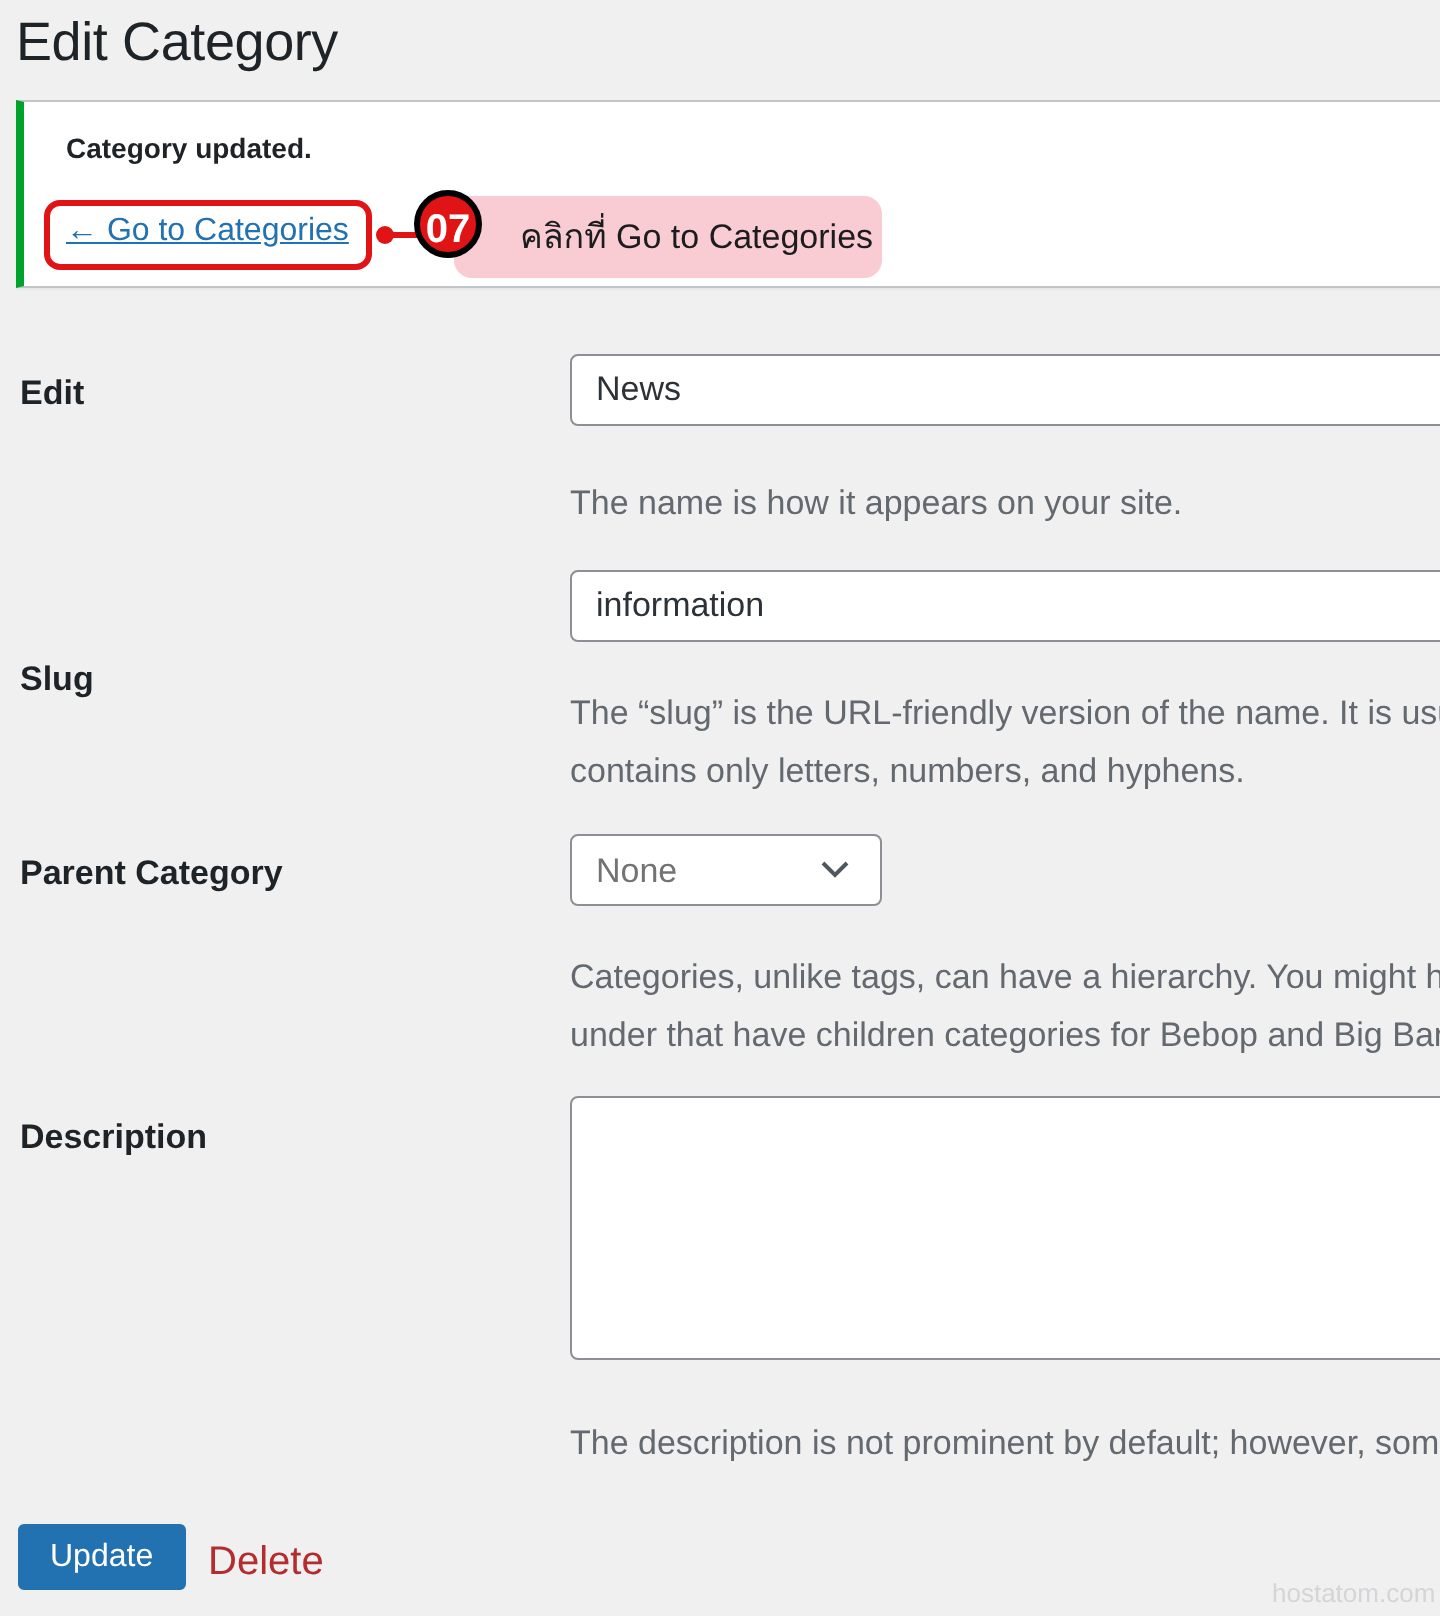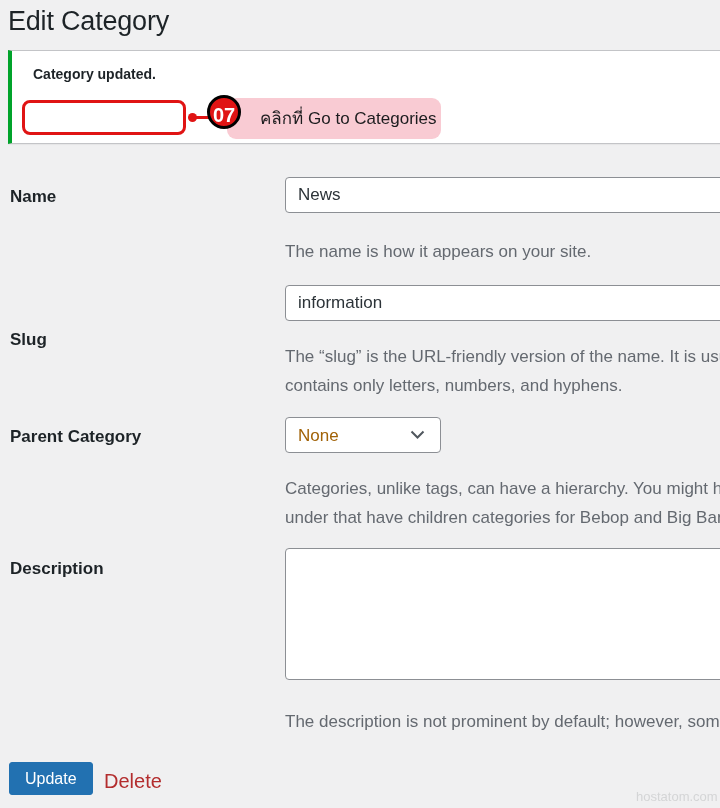--- a/index.html
+++ b/index.html
@@ -82,21 +82,21 @@
   #name-help{top:222px;}
 
   #slug-label{top:294px;margin-top:36px;}
   #slug-input{top:285px;}
   #slug-help{top:327px;}
 
   #parent-label{top:427px;}
   #parent-select{
     left:285px;top:417px;width:156px;height:36px;
     border:1px solid var(--input-border,#8c8f94);border-radius:4px;
-    background:#fff;padding:0 30px 0 12px;font-size:17px;color:#a16207;
+    background:#fff;padding:0 30px 0 12px;font-size:17px;color:#737373;
     appearance:none;-webkit-appearance:none;
     font-family:"Liberation Sans", sans-serif;
   }
   #parent-chevron{left:410px;top:430px;pointer-events:none;}
   #parent-help{top:459px;}
 
   #desc-label{top:559px;}
   #desc-textarea{
     left:285px;top:548px;width:452px;height:132px;
     border:1px solid var(--input-border,#8c8f94);border-radius:4px;
@@ -116,29 +116,30 @@
 
   #watermark{left:636px;top:789px;font-size:13px;color:#d4d5d6;}
 </style>
 </head>
 <body>
 
 <h1 id="page-title" class="abs">Edit Category</h1>
 
 <div id="notice" class="abs">
   <p id="notice-message" class="abs">Category updated.</p>
+  <a id="notice-link" class="abs" href="#">← Go to Categories</a>
 </div>
 
 <div id="anno-rect" class="abs"></div>
 <div id="anno-dot" class="abs"></div>
 <div id="anno-line" class="abs"></div>
 <div id="anno-label" class="abs">คลิกที่ Go to Categories</div>
 <div id="anno-step" class="abs">07</div>
 
-<label id="name-label" class="abs field-label">Name</label>
+<label id="name-label" class="abs field-label">Edit</label>
 <input id="name-input" class="abs text-input" type="text" value="News" style="">
 <div id="name-help" class="abs help">
   <div>The name is how it appears on your site.</div>
 </div>
 
 <label id="slug-label" class="abs field-label">Slug</label>
 <input id="slug-input" class="abs text-input" type="text" value="information" style="">
 <div id="slug-help" class="abs help">
   <div>The “slug” is the URL-friendly version of the name. It is usually all lowercase and</div>
   <div>contains only letters, numbers, and hyphens.</div>

